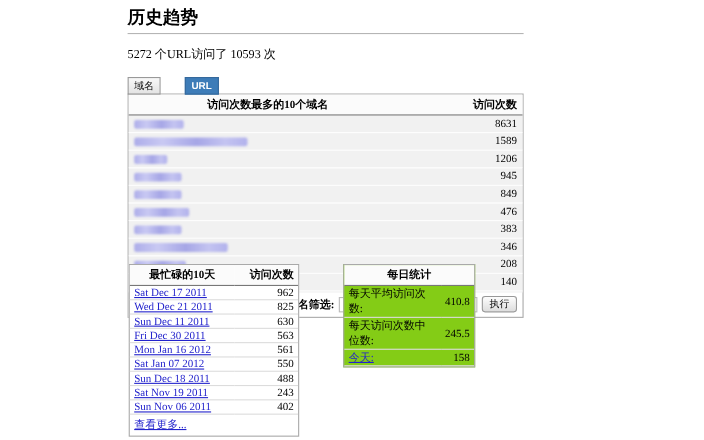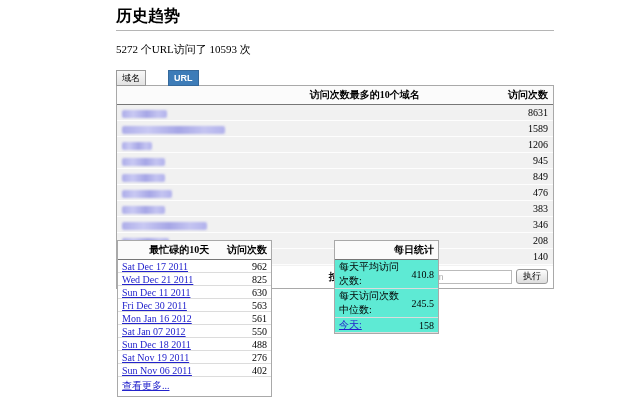--- a/index.html
+++ b/index.html
@@ -11,41 +11,41 @@
     --row-line:#dcdcdc;
   }
   *{box-sizing:border-box;}
   html,body{margin:0;padding:0;}
   body{
     width:640px;height:400px;overflow:hidden;position:relative;
     background:#ffffff;
     font-family:"Liberation Serif","DejaVu Serif",serif;
     color:#000;
   }
-  .content{position:absolute;left:116px;top:0;width:438px;}
+  .content{position:absolute;left:116px;top:0;width:360px;}
   .page-title{
     font-size:16px;font-weight:bold;margin:6px 0 0 0;padding:0 0 3px 0;
     border-bottom:1px solid #b5b5b5;
     font-family:"Liberation Sans","DejaVu Sans",sans-serif;
   }
   .subtitle{font-size:11px;margin-top:11px;}
   .tabs{display:flex;gap:2px;margin-top:13px;align-items:center;}
   .tab{
     font-size:9px;line-height:10px;padding:2px 5px;cursor:pointer;
     border:1px solid #999;background:linear-gradient(#f8f8f8,#e3e3e3);
     font-family:"Liberation Sans","DejaVu Sans",sans-serif;
     margin-bottom:-1px;position:relative;z-index:2;
   }
   .tab.selected-url{
     background:var(--tab-blue);color:#fff;border-color:#35699c;font-weight:bold;margin-left:20px;
   }
   .panel{border:1px solid var(--box-border);background:#fff;}
   table{border-collapse:collapse;width:100%;font-size:10px;}
   th{font-weight:bold;padding:2px 5px;border-bottom:1px solid var(--head-line);background:#fbfbfb;}
-  th.left{text-align:right;font-family:Liberation Serif, serif;}
+  th.left{text-align:center;font-family:Liberation Serif, serif;}
   th.right{text-align:right;}
   td{padding:2px 5px;height:13px;}
   .domain-row{background:#f1f1f1;border-bottom:1px solid #fdfdfd;}
   .domain-row td.num,.day-row td.num,.stat-row td.num{text-align:right;}
   .blur-bar{
     display:inline-block;height:8px;border-radius:2px;vertical-align:middle;
     background:linear-gradient(90deg,#adade9,#c9c9f3 25%,#a6a6e6 55%,#c4c4f1 80%,#b2b2ec);
     filter:blur(1.2px);
   }
   a,.link{color:var(--link);text-decoration:underline;cursor:pointer;}
@@ -60,21 +60,21 @@
     border:1px solid #bbb;color:#333;
     font-family:"Liberation Sans","DejaVu Sans",sans-serif;
   }
   .filter-input::placeholder{color:#aaa;}
   .run-button{
     font-size:9px;line-height:11px;padding:1px 6px;border:1px solid #999;border-radius:3px;
     background:linear-gradient(#fdfdfd,#dddddd);cursor:pointer;
     font-family:"Liberation Sans","DejaVu Sans",sans-serif;
   }
   .box-left{position:absolute;left:117px;top:240px;width:155px;border:1px solid var(--box-border);background:#fff;}
-  .box-right{position:absolute;left:334px;top:240px;width:105px;border:1px solid var(--box-border);background:#5eead4;}
+  .box-right{position:absolute;left:312px;top:240px;width:120px;border:1px solid var(--box-border);background:#84cc16;}
   .day-row,.stat-row{border-bottom:1px solid var(--row-line);}
   .small-footer{padding:2px 4px 3px 4px;font-size:10px;}
   .box-left td,.box-right td{padding:0 4px;}
   .box-left th,.box-right th{padding:2px 4px;}
 </style>
 </head>
 <body>
 
 <div class="content">
   <h1 class="page-title">历史趋势</h1>
@@ -179,21 +179,21 @@
         <tr class="day-row">
           <td><span class="link">Sat Jan 07 2012</span></td>
           <td class="num">550</td>
         </tr>
         <tr class="day-row">
           <td><span class="link">Sun Dec 18 2011</span></td>
           <td class="num">488</td>
         </tr>
         <tr class="day-row">
           <td><span class="link">Sat Nov 19 2011</span></td>
-          <td class="num">276</td>
+          <td class="num">243</td>
         </tr>
         <tr class="day-row">
           <td><span class="link">Sun Nov 06 2011</span></td>
           <td class="num">402</td>
         </tr>
       </tbody>
   </table>
   <div class="small-footer">
     <span class="link">查看更多...</span>
   </div>

